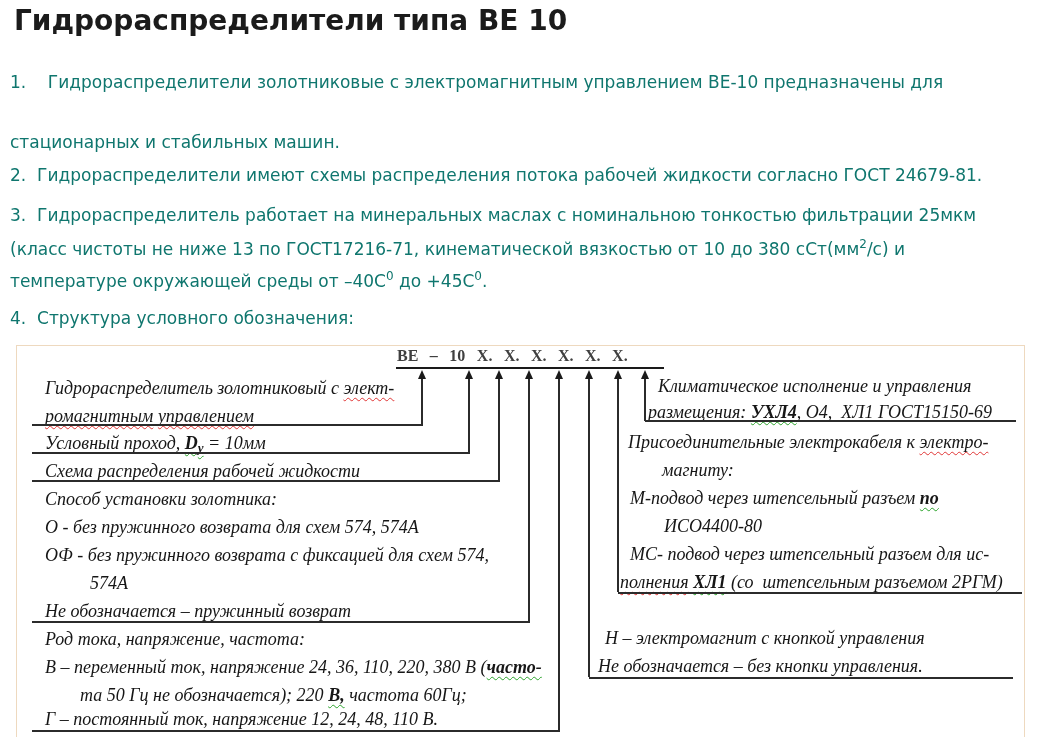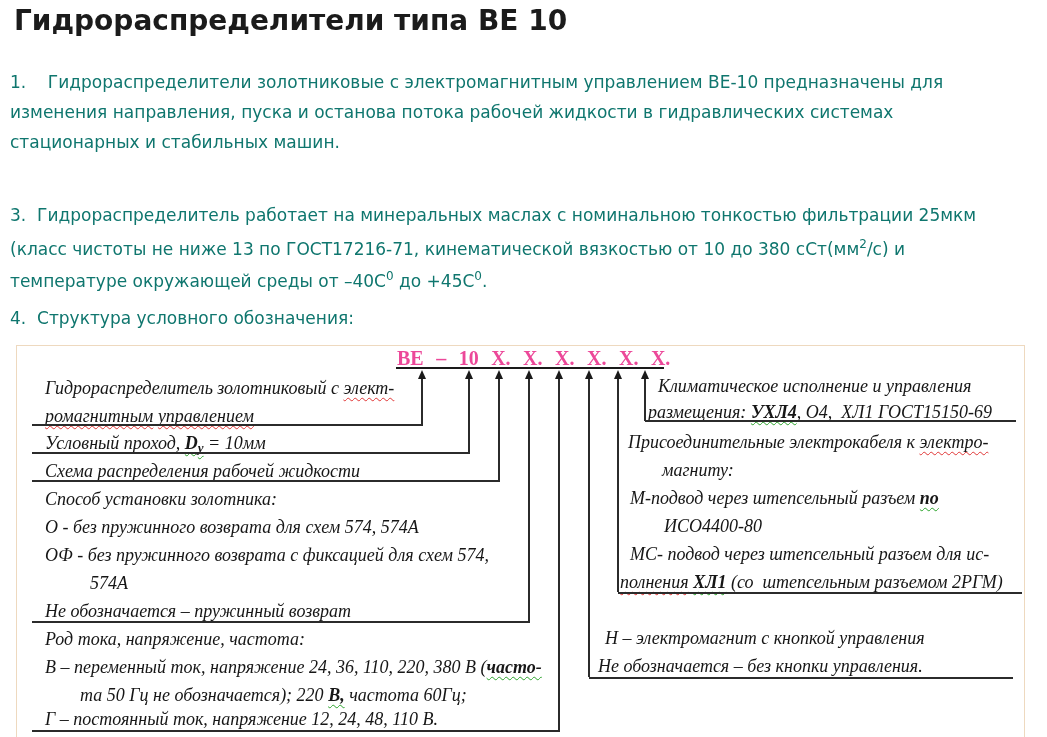--- a/index.html
+++ b/index.html
@@ -6,42 +6,42 @@
   .page{position:relative;width:1035px;height:737px;background:#ffffff;overflow:hidden;
         font-family:"DejaVu Sans",sans-serif;color:#1c1c1c;}
   .title{position:absolute;left:14px;top:4px;font-size:28px;font-weight:bold;
          letter-spacing:0px;color:#1b1b1b;white-space:pre;}
   .body-line{position:absolute;left:10px;font-size:17px;white-space:pre;color:#0f766e;}
   .body-line sup{font-size:12px;}
   
   .dbox{position:absolute;left:16px;top:345px;width:1007px;height:393px;
         border:1px solid #eed9bf;background:#fff;}
   .code{position:absolute;left:397px;top:347px;font-family:"Liberation Serif",serif;
-        font-weight:bold;font-size:20px;word-spacing:7.5px;white-space:pre;color:#ec4899;}
+        font-weight:bold;font-size:16px;word-spacing:7.5px;white-space:pre;color:#404040;}
   .code-underline{position:absolute;left:396px;top:367px;width:268px;height:2px;background:#1a1a1a;}
   .dlab{position:absolute;font-family:"Liberation Serif",serif;font-style:italic;
         font-size:18px;white-space:pre;color:#161616;}
   .dlab sub{font-size:13px;vertical-align:-3px;}
   .hline{position:absolute;height:2px;background:#2b2b2b;}
   .vline{position:absolute;width:1.5px;background:#2b2b2b;}
   .arrow{position:absolute;width:0;height:0;border-left:4px solid transparent;
          border-right:4px solid transparent;border-bottom:9px solid #1a1a1a;}
   .sq-red{text-decoration:underline wavy #e03636 1px;text-decoration-skip-ink:none;text-underline-offset:3px;}
   .sq-green{text-decoration:underline wavy #2ba32b 1px;text-decoration-skip-ink:none;text-underline-offset:3px;font-weight:bold;}
 </style>
 </head>
 <body>
 
 <div class="page">
 
   <div class="title">Гидрораспределители типа ВЕ 10</div>
 
   <div class="body-line" style="top:72px"><span>1.    Гидрораспределители золотниковые с электромагнитным управлением ВЕ-10 предназначены для</span></div>
-  <div class="body-line" style="top:102px"><span>изменения направления, пуска и останова потока рабочей жидкости в гидравлических системах</span></div>
   <div class="body-line" style="top:132px"><span>стационарных и стабильных машин.</span></div>
+  <div class="body-line" style="top:165px"><span>2.  Гидрораспределители имеют схемы распределения потока рабочей жидкости согласно ГОСТ 24679-81.</span></div>
   <div class="body-line" style="top:205px"><span>3.  Гидрораспределитель работает на минеральных маслах с номинальною тонкостью фильтрации 25мкм</span></div>
   <div class="body-line" style="top:237px"><span>(класс чистоты не ниже 13 по ГОСТ17216-71, кинематической вязкостью от 10 до 380 сСт(мм</span><sup>2</sup><span>/с) и</span></div>
   <div class="body-line" style="top:269px"><span>температуре окружающей среды от –40С</span><sup>0</sup><span> до +45С</span><sup>0</sup><span>.</span></div>
   <div class="body-line" style="top:308px"><span>4.  Структура условного обозначения:</span></div>
 
   <div class="dbox"></div>
 
   <div class="code">ВЕ – 10 Х. Х. Х. Х. Х. Х.</div>
   <div class="code-underline"></div>
 

